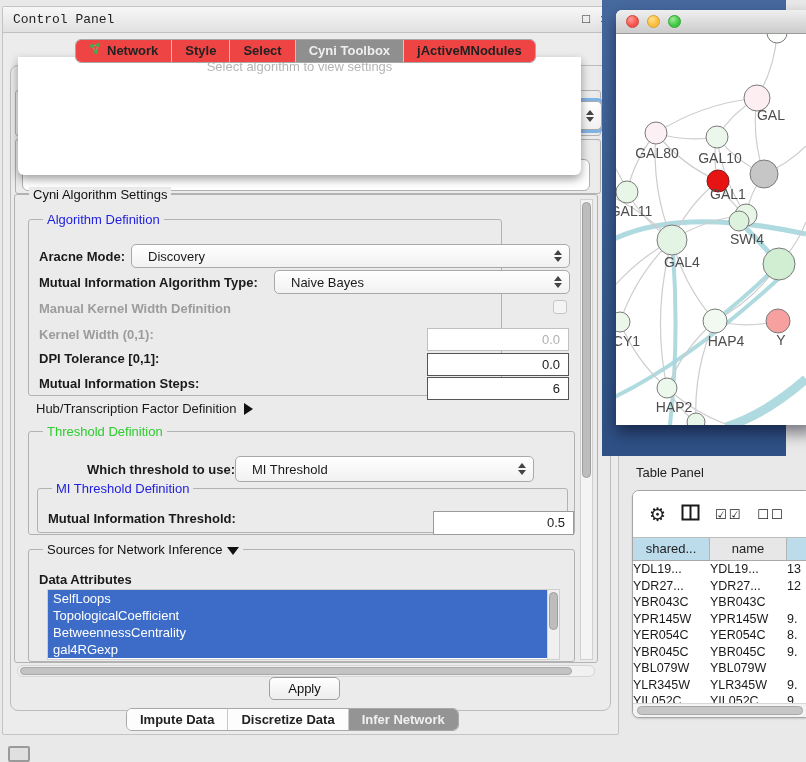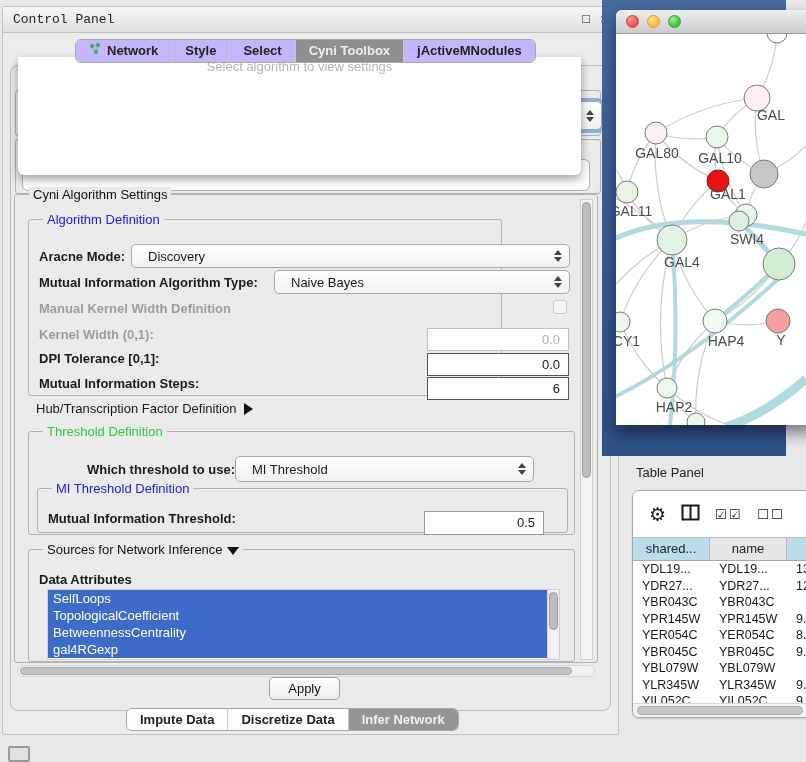--- a/index.html
+++ b/index.html
@@ -12,21 +12,21 @@
     background:#ececec; border:1px solid #c3c3c3; border-radius:2px; }
   .cp-titlebar { position:relative; height:26px; background:linear-gradient(#f7f7f7,#e1e1e1);
     border-bottom:1px solid #c0c0c0; line-height:26px; padding-left:10px; color:#222;font-family:Liberation Mono, monospace; }
   .cp-winbtns { position:absolute; right:10px; top:0; height:26px; display:flex; gap:10px;
     align-items:center; font-weight:bold; color:#222; }
   .cp-winbtns span { cursor:default; font-size:13px; }
 
   .cp-tabbar { position:absolute; left:72px; top:32px; height:24px; display:inline-flex;
     border:1px solid #a8a8a8; border-radius:6px; overflow:hidden; background:#fdfdfd; z-index:6; }
   .cp-tab { padding:0 13px; line-height:22px; font-weight:bold; color:#222; border-left:1px solid #c9c9c9;
-    display:flex; align-items:center; gap:5px; background:#c4b5fd; }
+    display:flex; align-items:center; gap:5px; background:#ef4444; }
   .cp-tab:first-child { border-left:none; }
   .cp-tab.selected { background:#8f8f8f; color:#efefef; }
 
   .cp-content { position:absolute; left:7px; top:58px; width:601px; height:646px;
     background:#ebebeb; border:1px solid #bcbcbc; border-radius:8px; }
 
   .gb { position:absolute; border:1px solid #b2b2b2; border-radius:3px; }
   .gb-title { position:absolute; top:-8px; left:14px; background:#ebebeb; padding:0 4px; line-height:15px; }
   .gb-title.blue { color:#2121dd; }
   .gb-title.green { color:#2ecc2e; }
@@ -118,21 +118,21 @@
   .tp-window { position:absolute; left:10px; top:34px; width:180px; height:228px; background:#fff;
     border:1px solid #a5a5a5; border-radius:7px; overflow:hidden; box-shadow:0 1px 2px rgba(0,0,0,.15); }
   .tp-toolbar { height:46px; display:flex; align-items:center; gap:15px; padding-left:16px; background:#fff; }
   .tp-icon { color:#1a1a1a; font-family:"DejaVu Sans", sans-serif; }
   .tp-table { position:absolute; left:0; top:46px; right:0; }
   .tp-hrow { display:flex; height:24px; border-top:1px solid #bdbdbd; border-bottom:1px solid #a9a9a9; }
   .tp-th { line-height:22px; text-align:center; background:#e7e7e7; border-right:1px solid #b3b3b3; color:#222;
     overflow:hidden; white-space:nowrap; }
   .tp-th.hl { background:#bcdcec; }
   .tp-row { display:flex; height:16.5px; line-height:16.5px; font-size:12.5px; }
-  .tp-td { padding-left:9px; overflow:hidden; white-space:nowrap; }
+  .tp-td { overflow:hidden; white-space:nowrap; }
   .c1 { width:77px; } .c2 { width:77px; } .c3 { flex:1; }
   .tp-hscroll { position:absolute; left:0; right:0; bottom:0; height:14px; background:#f3f3f3; border-top:1px solid #d8d8d8; }
   .tp-hscroll .thumb { position:absolute; left:4px; top:2px; width:166px; height:9px; background:#c6c6c6;
     border:1px solid #a8a8a8; border-radius:5px; }
 
   .mini-icon { position:absolute; left:8px; top:746px; width:22px; height:16px; background:#e0e0e0;
     border:2px solid #9a9a9a; border-radius:2px; }
 </style>
 </head>
 <body>
@@ -242,21 +242,21 @@
           <span class="combo-text">MI Threshold</span>
           <span class="combo-stepper">
               <i class="up"></i>
               <i class="dn"></i>
             </span>
         </div>
 
         <div class="gb midef-gb">
           <span class="gb-title blue">MI Threshold Definition</span>
           <span class="lbl b" style="left:10px; top:22px;">Mutual Information Threshold:</span>
-          <div class="inputbox" style="left:386px; top:16px; width:120px; height:24px; border-color:#9a9a9a;">0.5</div>
+          <div class="inputbox" style="left:395px; top:16px; width:141px; height:24px; border-color:#9a9a9a;">0.5</div>
         </div>
       </div>
 
       <div class="gb sources-gb">
         <span class="gb-title" style="color:#111;"><span>Sources for Network Inference</span><span class="tri-down-inline"></span></span>
         <span class="lbl b" style="left:10px; top:22px;">Data Attributes</span>
         <div class="attr-list" id="attr-list">
 
         <div class="attr-item">SelfLoops</div>
             <div class="attr-item">TopologicalCoefficient</div>

